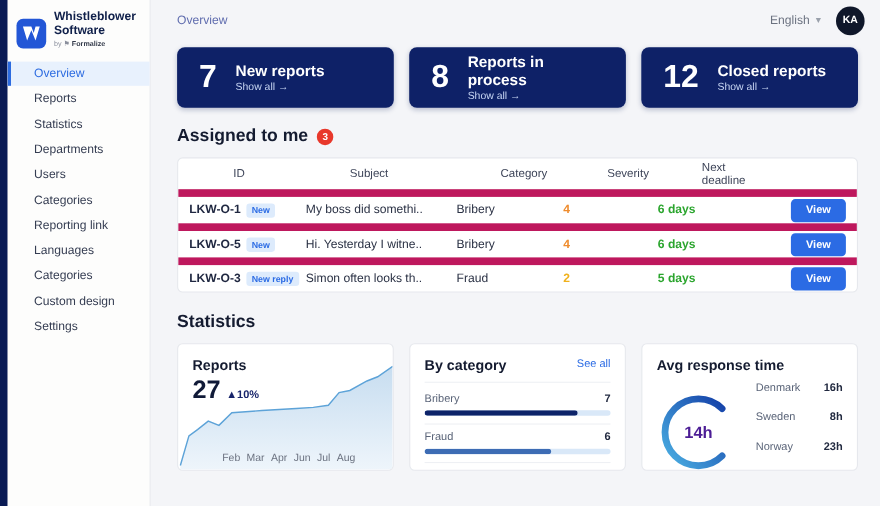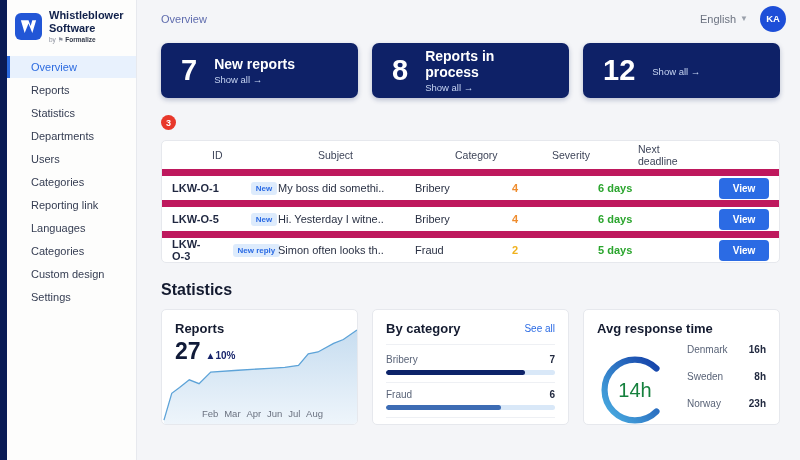--- a/index.html
+++ b/index.html
@@ -4,38 +4,38 @@
 <style>
   * { margin:0; padding:0; box-sizing:border-box; }
   html,body { width:800px; height:460px; overflow:hidden; }
   body { font-family:"Liberation Sans", sans-serif; background:#f4f5f8; display:flex; color:#1c2438; }
 
   
   .edge-strip { width:7px; background:#0a1b55; height:100%; flex:none; }
 
   
   .sidebar { width:130px; flex:none; background:#fdfdfc; border-right:1px solid #e7e9ee; display:flex; flex-direction:column; }
-  .brand { display:flex; align-items:center; gap:7px; padding:9px 8px 10px 8px; }
+  .brand { display:flex; align-items:flex-end; gap:7px; padding:9px 8px 10px 8px; }
   .brand-icon { width:27px; height:27px; border-radius:6px; background:#2256d6; display:flex; align-items:center; justify-content:center; flex:none; }
   .brand-icon svg { width:17px; height:15px; }
   .brand-name { font-size:11px; font-weight:bold; color:#10204a; line-height:1.15; }
   .brand-by { font-size:6.5px; color:#8a8f9c; margin-top:2px; }
   .brand-by b { color:#333a4a; }
   .nav { margin-top:2px; }
   .nav-item { font-size:11px; color:#353d52; padding:5px 14px 5px 21px; cursor:pointer; border-left:3px solid transparent; margin-bottom:1px; }
   .nav-item.active { background:#e8f1fd; color:#2c6be0; border-left-color:#2c6be0; }
 
   
   .main { flex:1; display:flex; flex-direction:column; min-width:0; }
   .topbar { height:37px; flex:none; display:flex; align-items:center; padding:0 14px 0 24px; }
   .breadcrumb { font-size:11px; color:#5f6cae; }
   .topbar-right { margin-left:auto; display:flex; align-items:center; gap:12px; }
   .lang { font-size:11px; color:#6b7280; cursor:pointer; display:flex; align-items:center; gap:4px; }
   .chev { font-size:8px; color:#9aa0ab; }
-  .avatar { width:26px; height:26px; border-radius:50%; background:#1d4ed8; color:#ffffff; font-size:9.5px; font-weight:bold; display:flex; align-items:center; justify-content:center; cursor:pointer; }
+  .avatar { width:26px; height:26px; border-radius:50%; background:#0f172a; color:#ffffff; font-size:9.5px; font-weight:bold; display:flex; align-items:center; justify-content:center; cursor:pointer; }
 
   .content { padding:6px 20px 0 24px; }
 
   
   .kpi-row { display:flex; gap:14px; }
   .kpi-card { flex:1; background:#0e2167; border-radius:7px; color:#fff; height:55px; display:flex; align-items:center; padding:0 20px; box-shadow:0 2px 5px rgba(13,30,90,.25); cursor:pointer; }
   .kpi-value { font-size:29px; font-weight:bold; margin-right:17px; line-height:1; }
   .kpi-title { font-size:14px; font-weight:bold; line-height:1.15; }
   .kpi-link { font-size:9.5px; color:#c6d4f2; margin-top:2px; cursor:pointer; }
 
@@ -44,21 +44,21 @@
   .section-title { font-size:16px; font-weight:bold; color:#141b30; }
   .count-badge { width:15px; height:15px; border-radius:50%; background:#e8382b; color:#fff; font-size:9px; font-weight:bold; display:flex; align-items:center; justify-content:center; }
 
   .table-card { background:#fff; border:1px solid #e6e8ed; border-radius:5px; overflow:hidden; }
   .t-row { display:grid; grid-template-columns:106px 137px 97px 86px 1fr 68px; align-items:center; padding:0 10px; height:31px; border-top:7px solid #be185d; }
   .t-row.header { height:28px; border-top:none; }
   .th { font-size:10.5px; color:#3e4559;margin-left:40px; }
   .td { font-size:11px; color:#2a3144; }
   .cell-id { display:flex; align-items:center; gap:5px; }
   .id-text { font-weight:bold; color:#1f2740; font-size:11px; }
-  .tag { background:#ddebfc; color:#2b6be4; font-size:8px; font-weight:bold; padding:2px 5px; border-radius:3px; white-space:nowrap;margin-left:27px; }
+  .tag { background:#ddebfc; color:#2b6be4; font-size:8px; font-weight:bold; padding:2px 5px; border-radius:3px; white-space:nowrap; }
   .sev { font-weight:bold; font-size:11px; }
   .deadline { font-weight:bold; font-size:11px; color:#2ba52e; }
   .view-btn { background:#2b6be4; color:#fff; border:none; font-size:10px; font-weight:bold; border-radius:4px; padding:5px 0; width:50px; justify-self:end; cursor:pointer; font-family:"Liberation Sans", sans-serif; }
 
   
   .stats-title { margin:18px 0 10px 0; }
   .stats-row { display:flex; gap:14px; }
   .stat-card { flex:1; background:#fff; border:1px solid #e6e8ed; border-radius:5px; height:116px; position:relative; overflow:hidden; }
   .stat-card-head { display:flex; align-items:center; justify-content:space-between; padding:11px 13px 0 13px; }
   .stat-card-title { font-size:13px; font-weight:bold; color:#141b30; }
@@ -80,21 +80,21 @@
   .cat-label { font-size:10px; color:#5a6478; }
   .cat-value { font-size:10px; font-weight:bold; color:#222a40; }
   .bar-track { height:5px; border-radius:3px; background:#d9e8f8; overflow:hidden; }
   .bar-fill { height:100%; border-radius:3px; }
   .cat-divider { height:1px; background:#eef0f4; margin-top:8px; }
 
   
   .resp-body { display:flex; align-items:center; padding:8px 13px 0 13px; gap:14px; }
   .gauge-wrap { position:relative; width:76px; height:76px; flex:none; }
   .gauge-wrap svg { width:76px; height:76px; }
-  .gauge-value { position:absolute; inset:0; display:flex; align-items:center; justify-content:center; font-size:20px; font-weight:normal; color:#15803d; }
+  .gauge-value { position:absolute; inset:0; display:flex; align-items:center; justify-content:center; font-size:15px; font-weight:bold; color:#4c1d95; }
   .country-list { flex:1; display:flex; flex-direction:column; gap:16px; }
   .country-row { display:flex; justify-content:space-between; }
   .country-name { font-size:10px; color:#5a6478; }
   .country-val { font-size:10px; font-weight:bold; color:#222a40; }
 </style>
 </head>
 <body>
 
 <div class="edge-strip"></div>
 
@@ -163,29 +163,31 @@
           <div class="kpi-title">Reports in process</div>
           <div class="kpi-link">
             <span>Show all</span>
             <span>→</span>
           </div>
         </div>
       </div>
       <div class="kpi-card">
         <span class="kpi-value">12</span>
         <div>
+          <div class="kpi-title">Closed reports</div>
           <div class="kpi-link">
             <span>Show all</span>
             <span>→</span>
           </div>
         </div>
       </div>
     </div>
 
     <div class="section-head">
+      <span class="section-title">Assigned to me</span>
       <span class="count-badge">3</span>
     </div>
 
     <div class="table-card">
       <div class="t-row header">
         <span class="th">ID</span>
         <span class="th">Subject</span>
         <span class="th">Category</span>
         <span class="th">Severity</span>
         <span class="th">Next deadline</span>

